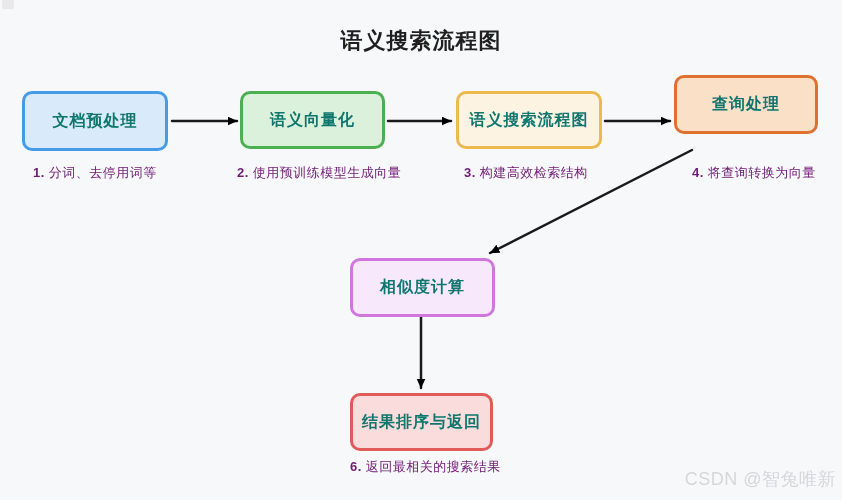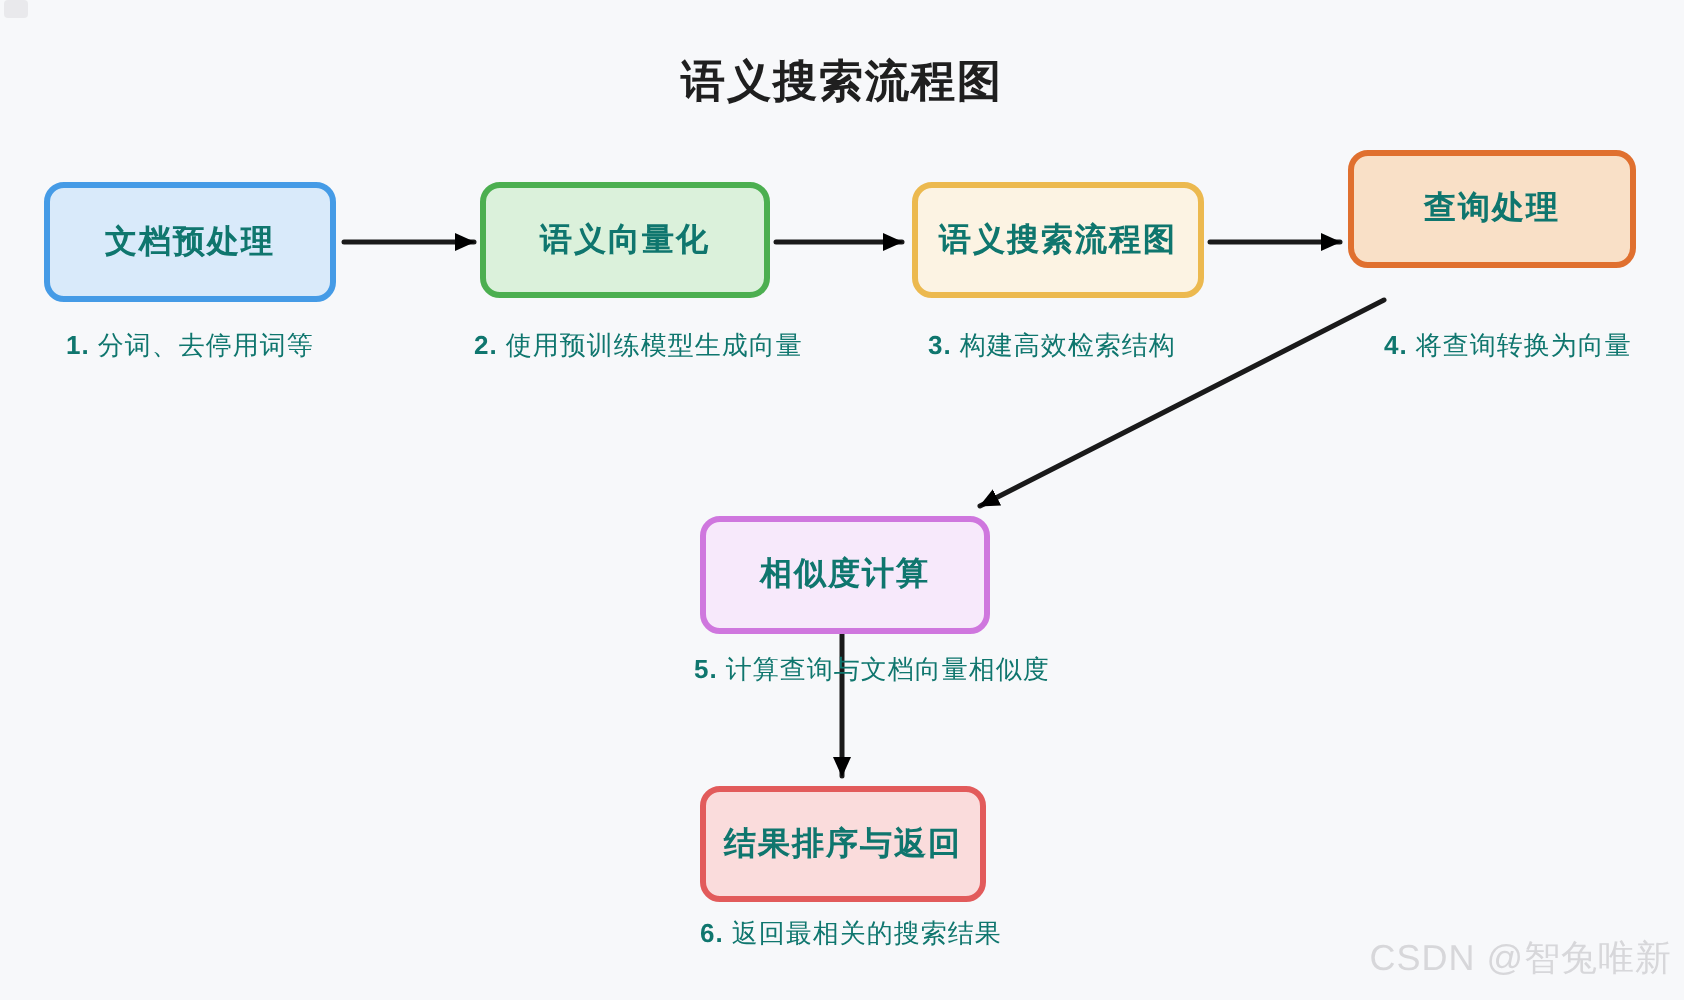--- a/index.html
+++ b/index.html
@@ -49,21 +49,21 @@
   }
   .n1 { left: 22px;  top: 91px;  width: 146px; height: 60px; }
   .n2 { left: 240px; top: 91px;  width: 145px; height: 58px; }
   .n3 { left: 456px; top: 91px;  width: 146px; height: 58px; }
   .n4 { left: 674px; top: 75px;  width: 144px; height: 59px; }
   .n5 { left: 350px; top: 258px; width: 145px; height: 59px; }
   .n6 { left: 350px; top: 393px; width: 143px; height: 58px; }
   .caption {
     position: absolute;
     font-size: 13px;
-    color: #0f766e;
+    color: #701a75;
     white-space: nowrap;
     letter-spacing: 0.5px;
   }
   .caption .num { font-weight: 700; margin-right: 4px; }
   .caption .txt { font-weight: 500; }
   .c1 { left: 33px;  top: 164px; }
   .c2 { left: 237px; top: 164px; }
   .c3 { left: 464px; top: 164px; }
   .c4 { left: 692px; top: 164px; }
   .c5 { left: 347px; top: 326px; }
@@ -134,22 +134,19 @@
   </div>
   <div class="caption c2">
     <span class="num">2.</span><span class="txt">使用预训练模型生成向量</span>
   </div>
   <div class="caption c3">
     <span class="num">3.</span><span class="txt">构建高效检索结构</span>
   </div>
   <div class="caption c4">
     <span class="num">4.</span><span class="txt">将查询转换为向量</span>
   </div>
-  <div class="caption c5">
-    <span class="num">5.</span><span class="txt">计算查询与文档向量相似度</span>
-  </div>
   <div class="caption c6">
     <span class="num">6.</span><span class="txt">返回最相关的搜索结果</span>
   </div>
 
   <div class="watermark">CSDN @智兔唯新</div>
 
 </div>
 
 </body></html>

